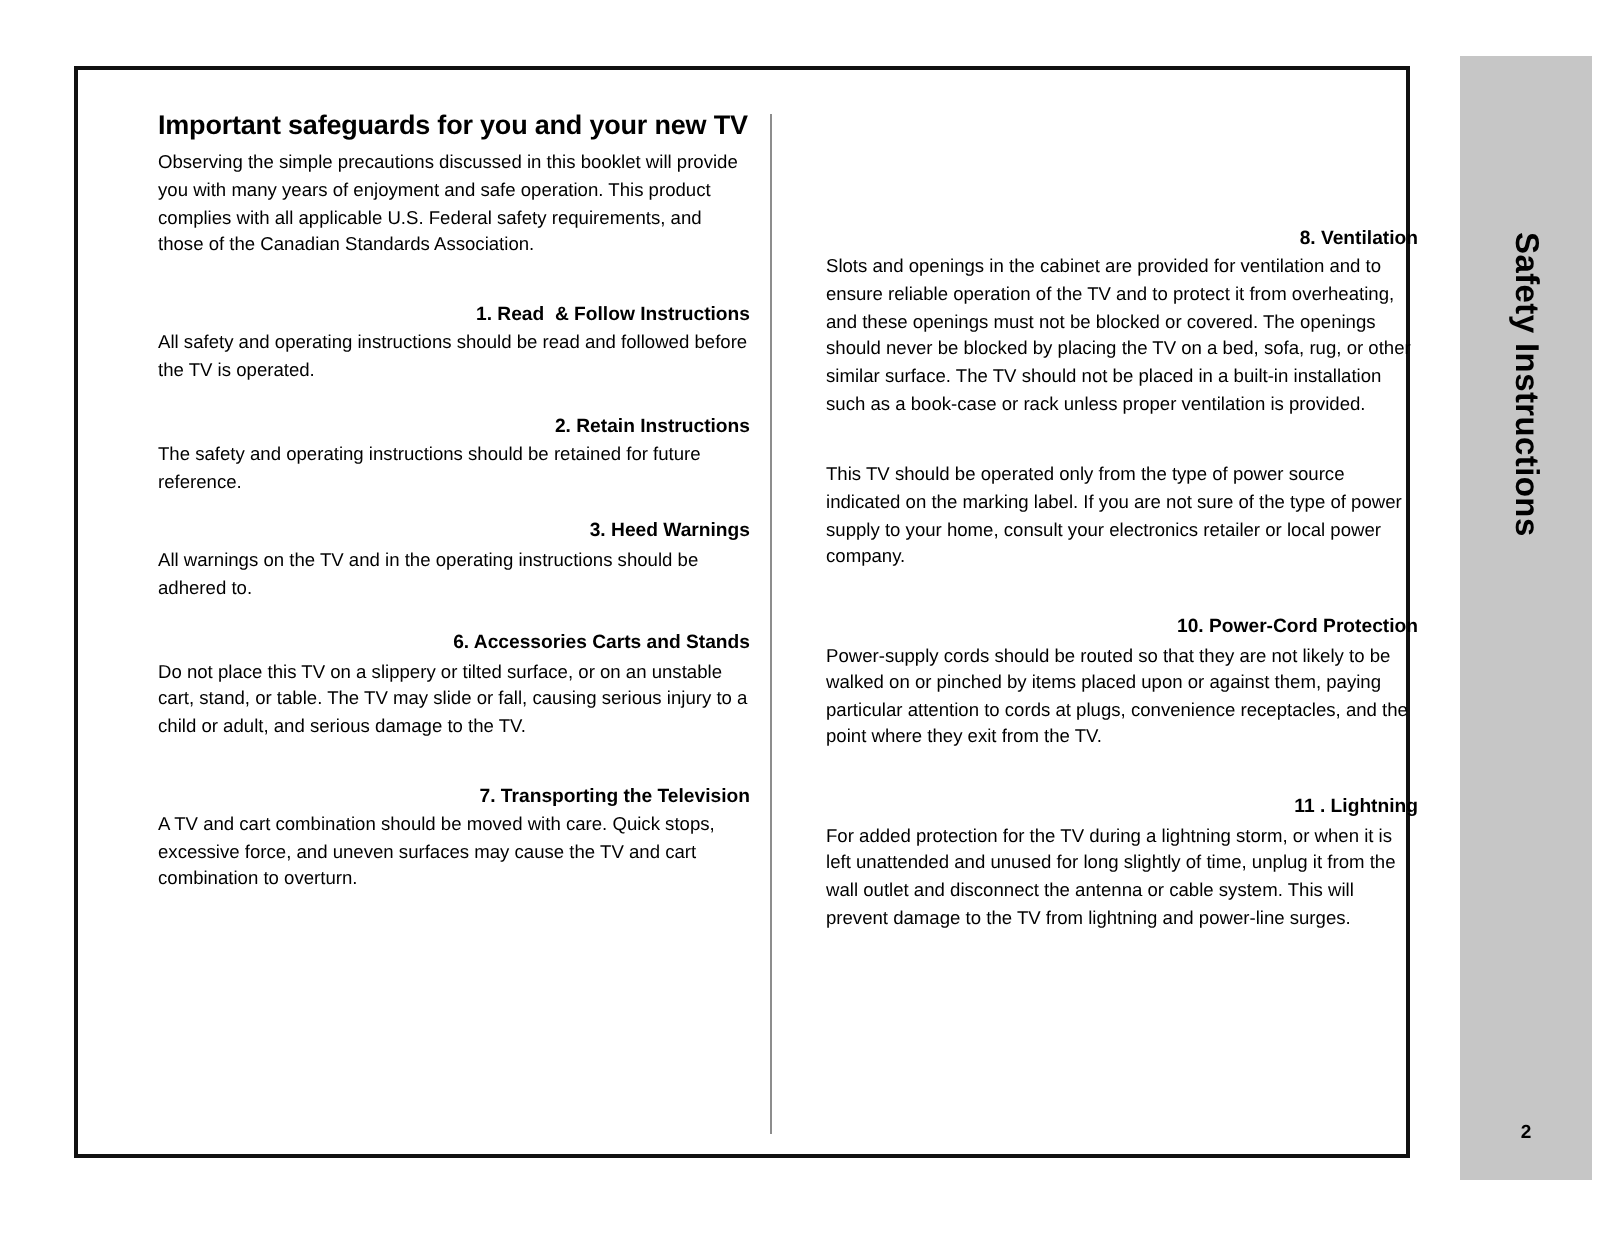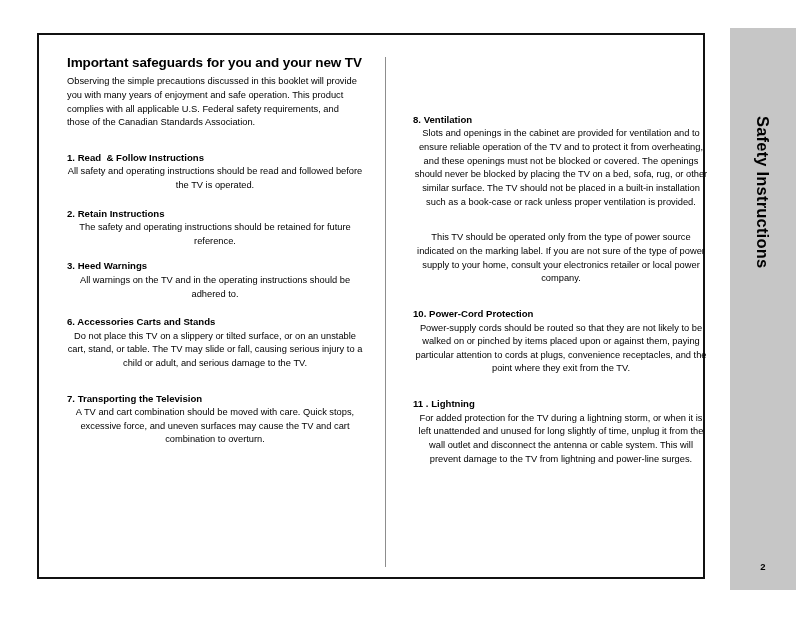--- a/index.html
+++ b/index.html
@@ -37,21 +37,21 @@
     height: 510px;
     background: #8d8d8d;
   }
 
   
   .column {
     position: absolute;
     top: 20px;
     width: 296px;
   }
-  #left-column  { left: 28px; }
+  #left-column  { left: 40px; }
   #right-column { left: 374px; }
 
   .doc-title {
     font-size: 13.5px;
     font-weight: bold;
     letter-spacing: -0.1px;
     margin: 0 0 4px 0;
     line-height: 1.2;
   }
   .intro-text {
@@ -63,27 +63,27 @@
   .section { margin-top: 15px; }
   .section.tight { margin-top: 12px; }
   .section.loose { margin-top: 22px; }
 
   .section-heading {
     font-size: 9.6px;
     font-weight: bold;
     margin: 0 0 1px 0;
     line-height: 1.3;
     white-space: pre;
+    text-align: right;
   }
   .section-body {
     font-size: 9.3px;
     line-height: 1.47;
     margin: 0;
     white-space: pre-line;
-    text-align: center;
   }
 
   
   #side-tab {
     position: absolute;
     left: 730px;
     top: 28px;
     width: 66px;
     height: 562px;
     background: #c6c6c6;

